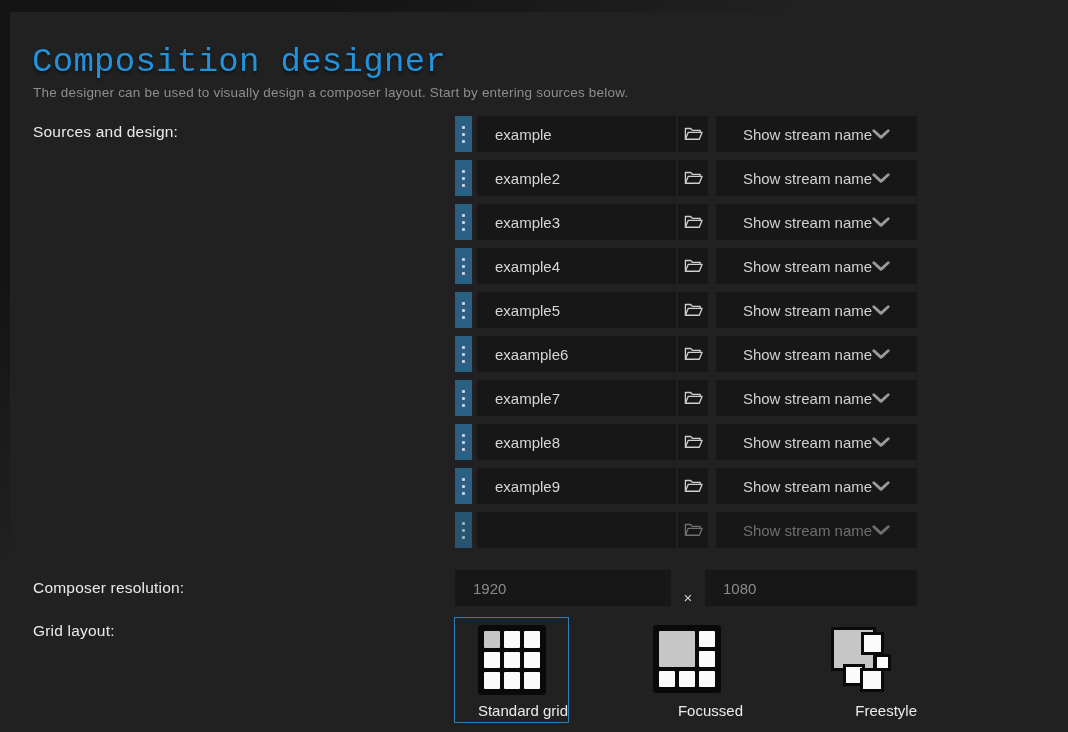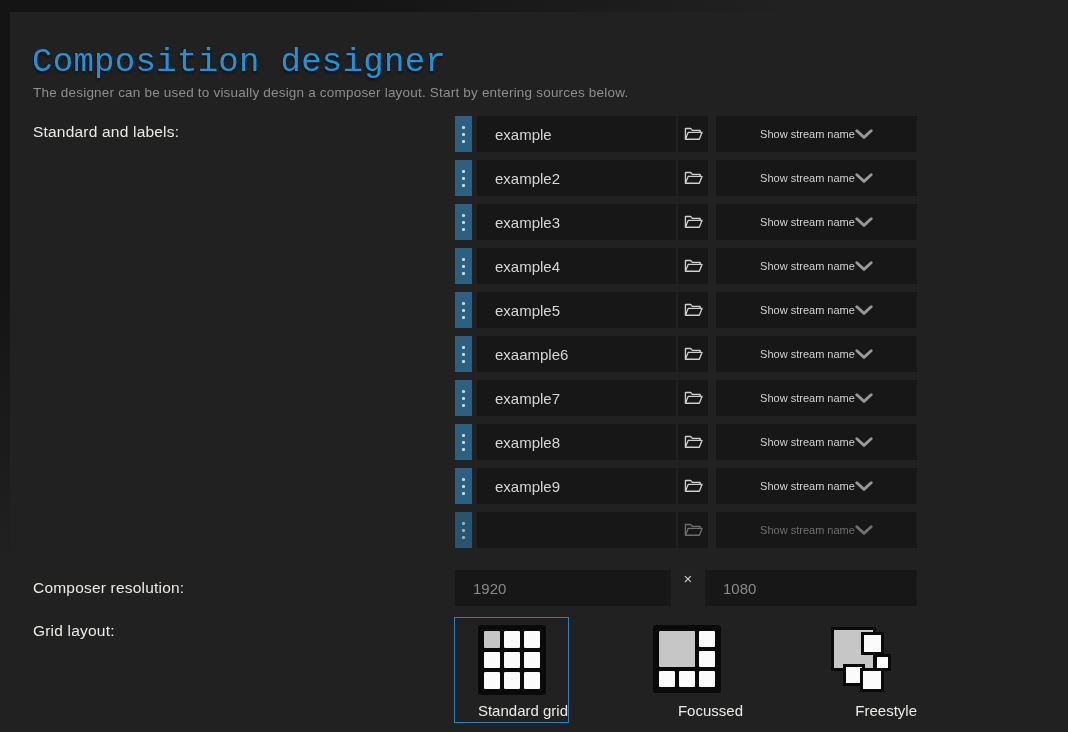--- a/index.html
+++ b/index.html
@@ -47,31 +47,31 @@
     font-family:inherit;
   }
   .folder-btn{
     width:30px;margin-left:2px;background:#171718;border:none;
     display:flex;align-items:center;justify-content:center;
     color:#cfcfcf;cursor:pointer;padding:0;
   }
   .dropdown{
     width:201px;margin-left:8px;background:#171718;
     display:flex;align-items:center;justify-content:center;
-    color:#d2d2d2;font-size:11px;cursor:pointer;
+    color:#d2d2d2;font-size:15px;cursor:pointer;
   }
   .dd-chevron{color:#9a9a9a;display:flex;}
   .src-row.disabled .drag-handle{background:#27546f;}
   .src-row.disabled .drag-handle i{background:#9fb0ba;}
   .src-row.disabled .folder-btn{color:#707070;}
   .src-row.disabled .dropdown{color:#6f6f6f;}
   .src-row.disabled .dd-chevron{color:#6f6f6f;}
 
   
-  .resolution-row{position:absolute;left:455px;top:570px;display:flex;align-items:flex-start;height:36px;}
+  .resolution-row{position:absolute;left:455px;top:570px;display:flex;align-items:flex-end;height:36px;}
   .res-input{
     height:36px;background:#171718;border:none;outline:none;
     color:#8a8a8a;font-size:15px;padding:0 8px 0 18px;box-sizing:border-box;
     font-family:inherit;
   }
   .res-w{width:216px;}
   .res-h{width:212px;}
   .res-sep{width:34px;text-align:center;color:#cfcfcf;font-size:15px;}
 
   
@@ -115,21 +115,21 @@
 </style>
 </head>
 <body>
 
 <div class="edge-top"></div>
 <div class="edge-left"></div>
 
 <h1 class="page-title">Composition designer</h1>
 <div class="page-subtitle">The designer can be used to visually design a composer layout. Start by entering sources below.</div>
 
-<div class="field-label lbl-sources">Standard and labels:</div>
+<div class="field-label lbl-sources">Sources and design:</div>
 <div class="field-label lbl-resolution">Composer resolution:</div>
 <div class="field-label lbl-grid">Grid layout:</div>
 
 <div class="sources-list">
     <div class="src-row">
     <div class="drag-handle">
       <i></i>
         <i></i>
         <i></i>
     </div>

